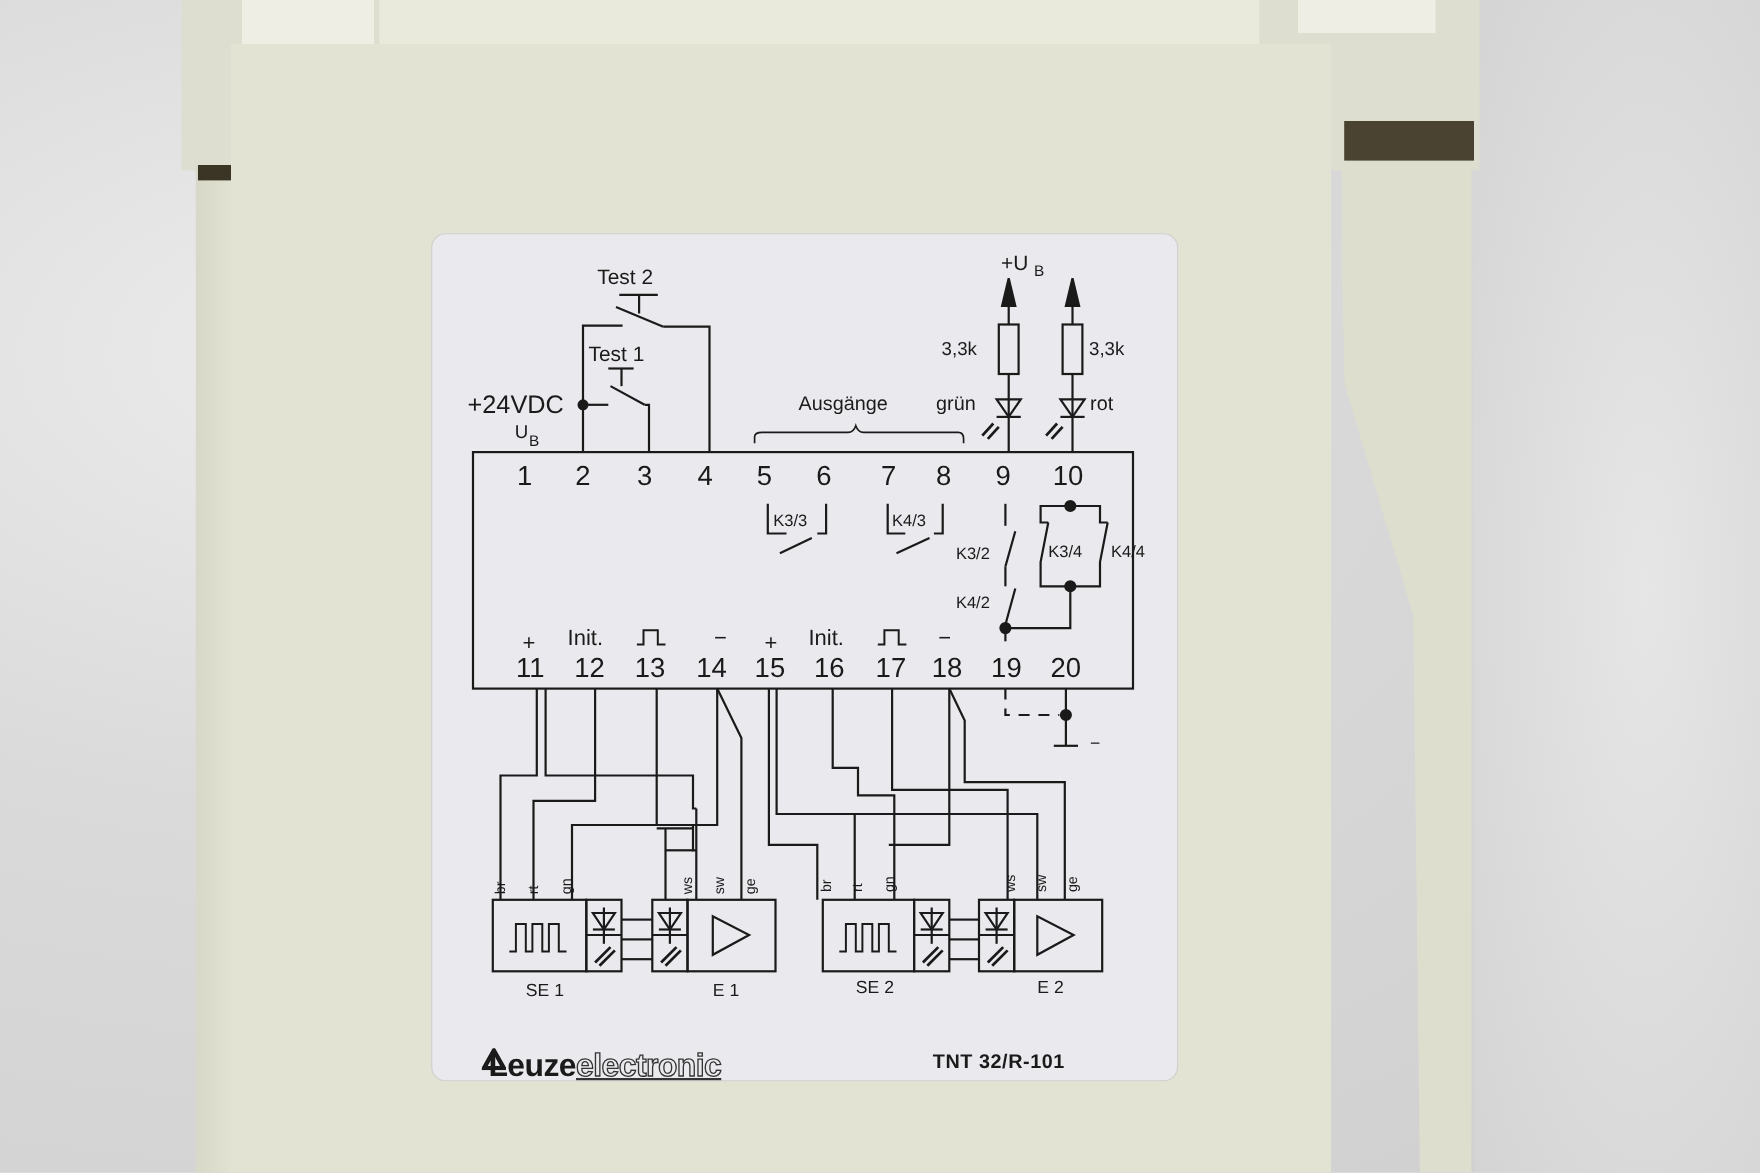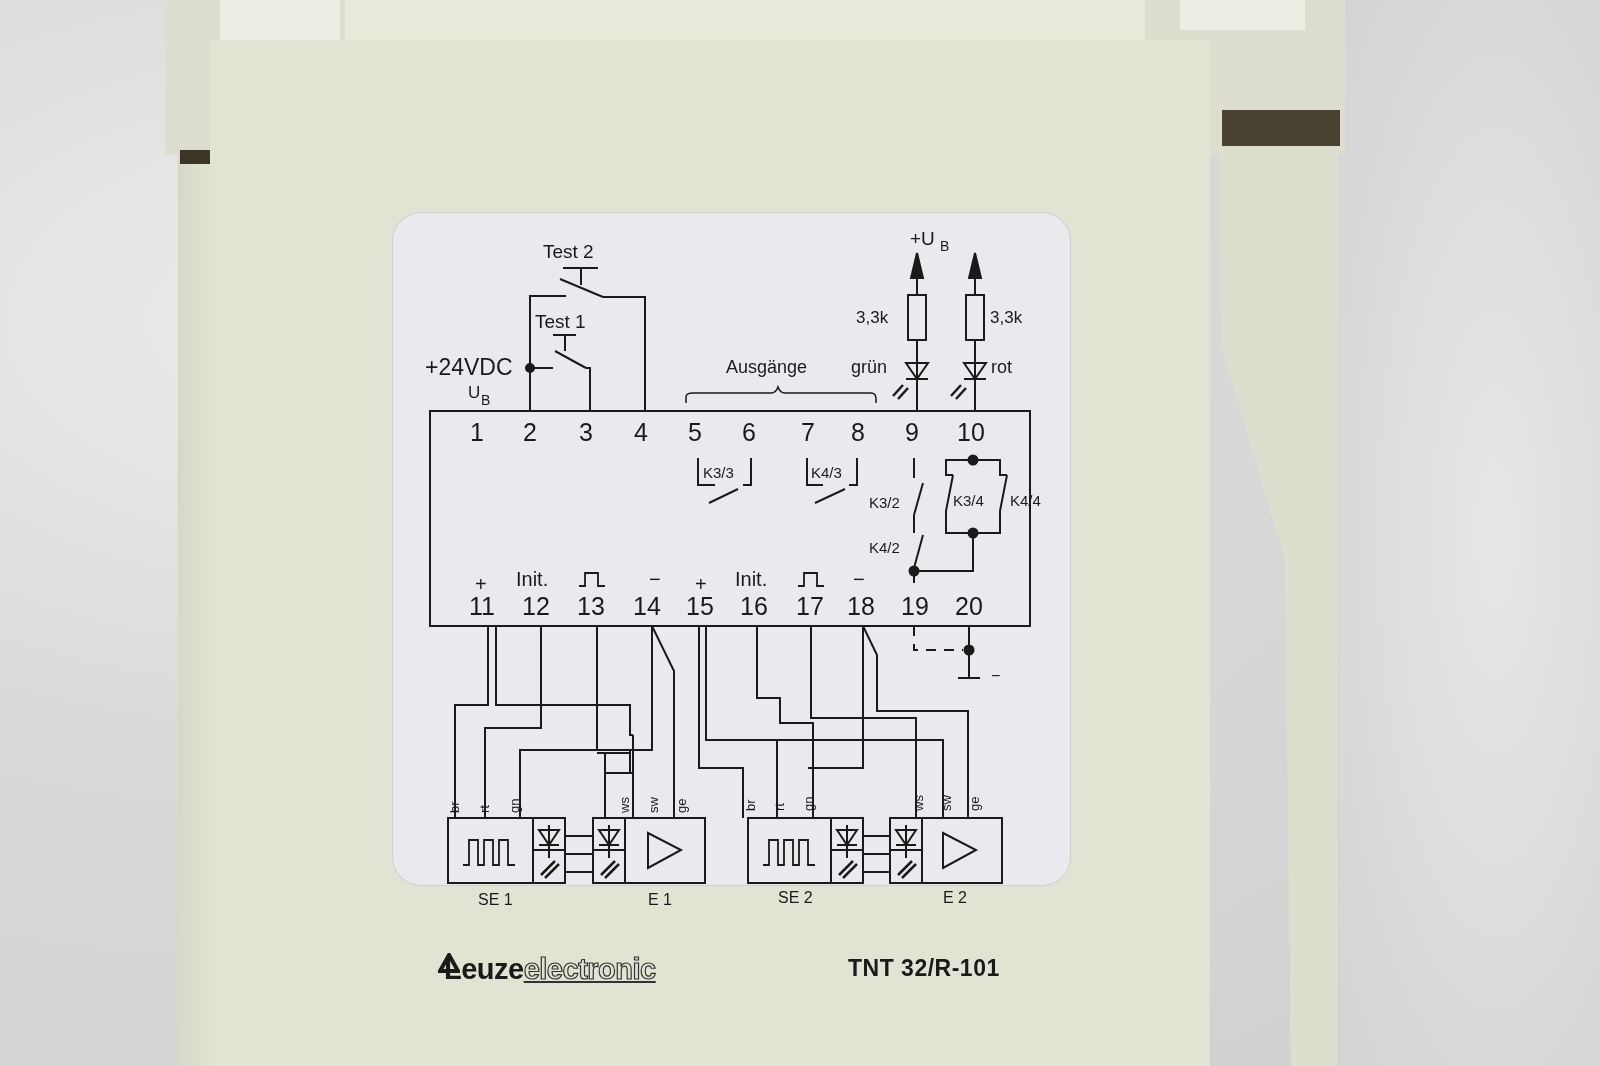--- a/index.html
+++ b/index.html
@@ -14,28 +14,28 @@
   .housing { position:absolute; left:210px; top:40px; width:1000px; height:1026px; background:#e3e3d3; }
   .housing-top { position:absolute; left:165px; top:0; width:1180px; height:155px; background:#deded0; }
   .housing-top .notch { position:absolute; left:55px; top:0; width:120px; height:50px; background:#eeeee4; }
   .housing-top .notch2 { position:absolute; right:40px; top:0; width:125px; height:30px; background:#eeeee4; }
   .housing-top .slot { position:absolute; left:180px; top:0; width:800px; height:110px; background:#e9e9dc; }
   .housing-top .tab { position:absolute; width:22px; height:12px; background:#f0f0e6; border:1px solid #c8c8b8; }
   .dark-band-left { position:absolute; left:180px; top:150px; width:40px; height:14px; background:#3b3526; }
   .dark-band-right { position:absolute; left:1222px; top:110px; width:118px; height:36px; background:#4a4331; }
   .side-right { position:absolute; left:1220px; top:146px; width:118px; height:920px; background:#dedece;
          clip-path: polygon(0 0,100% 0,100% 100%,60% 100%,55% 45%,2% 22%,0 10%); }
-  .label { position:absolute; left:393px; top:213px; width:677px; height:672px; background:#eaeaee;
-           border-radius:28px; box-shadow: 0 0 0 1px #cfcfcf; }
+  .label { position:absolute; left:393px; top:213px; width:677px; height:769px; background:#eaeaee;
+           border-radius:12px; box-shadow: 0 0 0 1px #cfcfcf; }
   .label svg { position:absolute; left:0; top:0; }
   svg text { font-family:"Liberation Sans", sans-serif; fill:#1a1a1a; }
   .brand { position:absolute; left:45px; top:740px; font-size:29px; font-weight:bold; color:#1a1a1a; letter-spacing:-0.5px; white-space:nowrap; }
   .brand .tri { display:inline-block; margin-right:6px; }
   .brand .e { font-weight:bold; color:transparent;text-decoration:underline; -webkit-text-stroke:1.2px #333; }
-  .model { position:absolute; left:455px; top:742px; font-size:23px; font-weight:bold; color:#1a1a1a; white-space:nowrap; letter-spacing:0.5px; }
+  .model { position:absolute; left:455px; top:742px; font-size:18px; font-weight:bold; color:#1a1a1a; white-space:nowrap; letter-spacing:0.5px; }
 </style>
 </head>
 <body>
 
 <div class="bg"></div>
 <div class="bg2"></div>
 
 <div class="housing-top">
   <div class="notch"></div>
   <div class="slot"></div>

